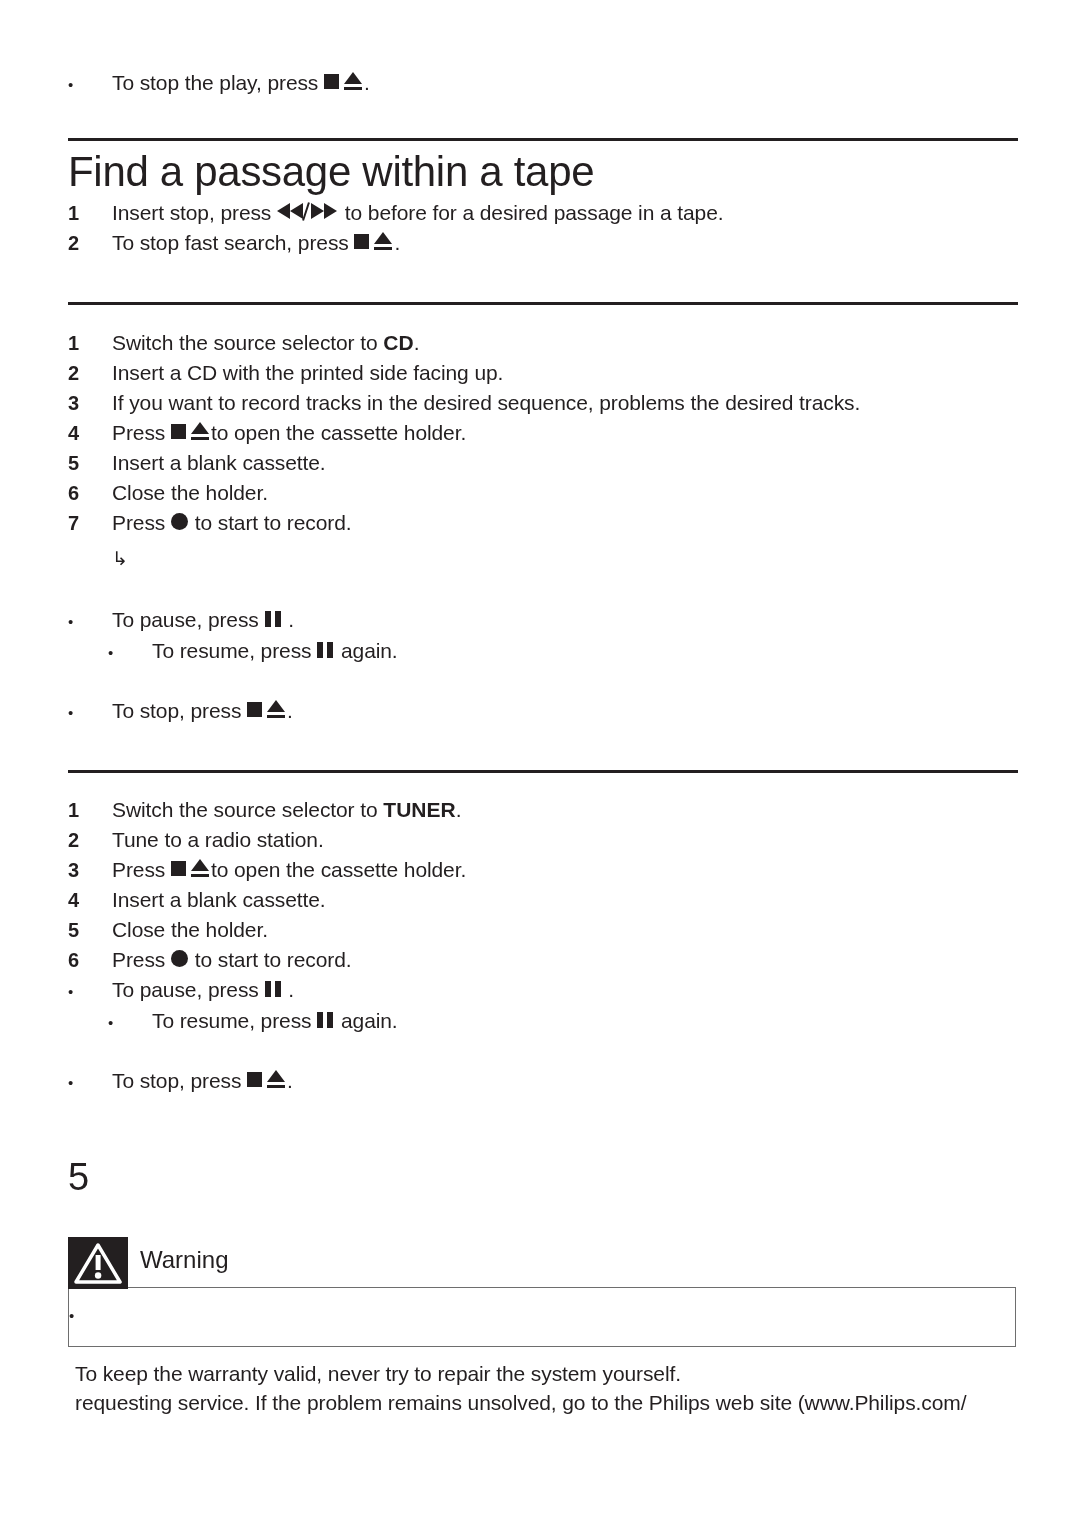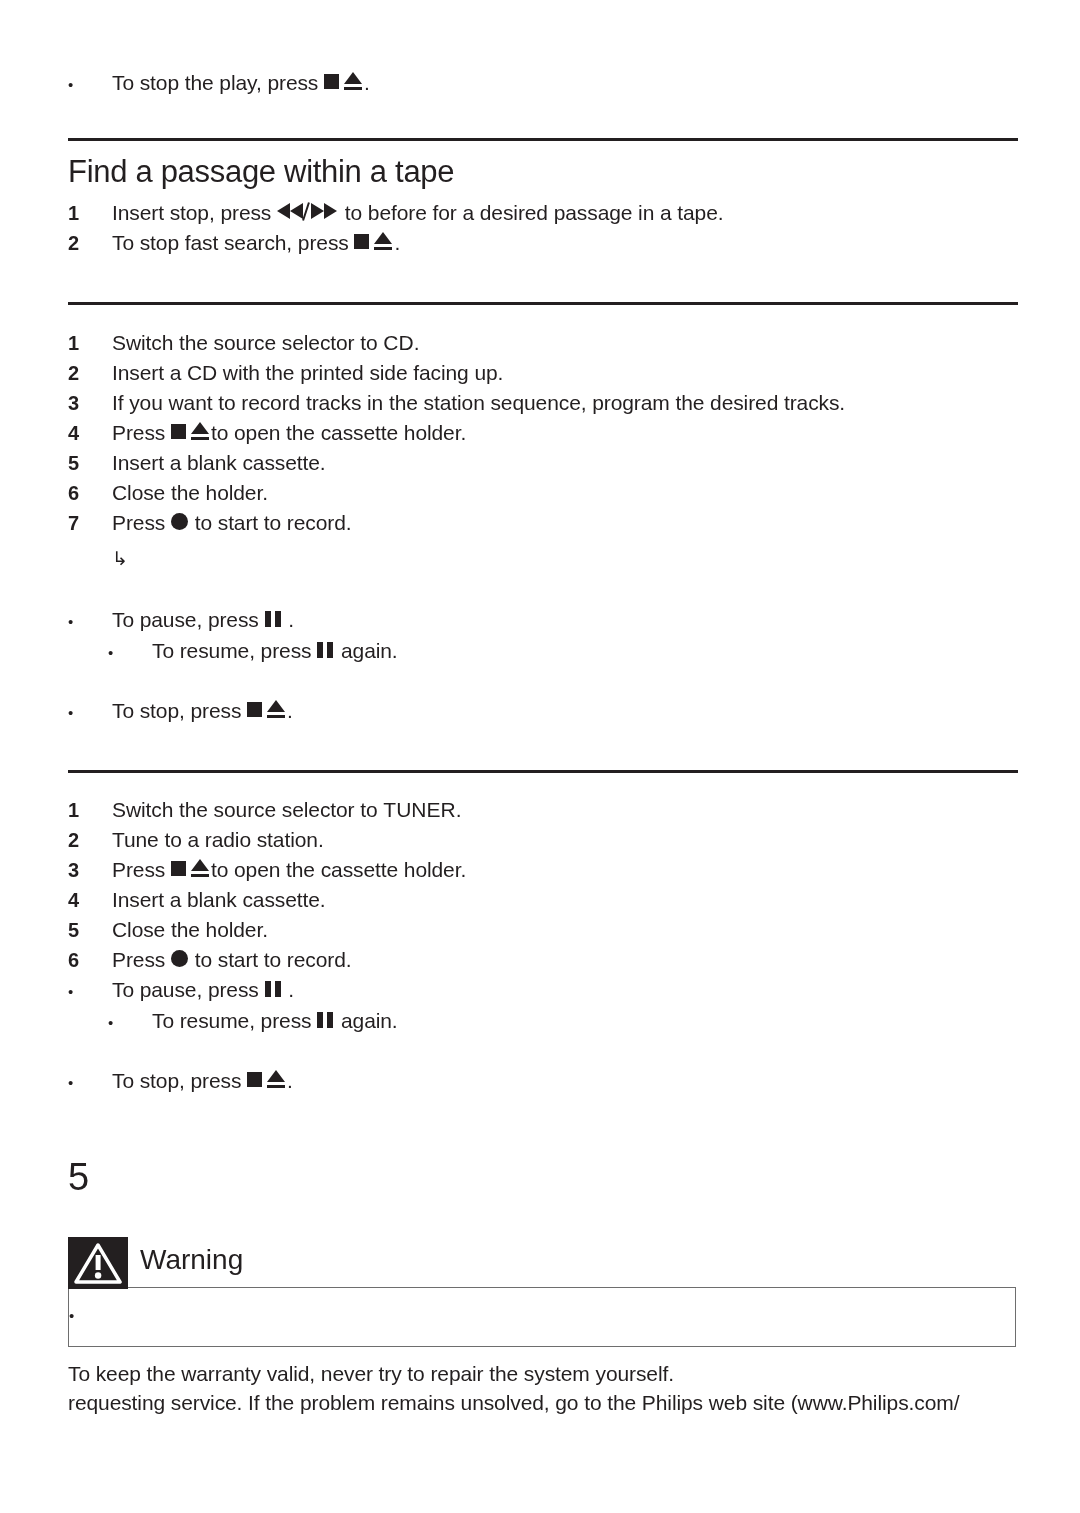--- a/index.html
+++ b/index.html
@@ -20,32 +20,33 @@
     left: 68px;
     top: 0;
     width: 950px;
   }
 
   
   .body-txt {
     font-size: 21px;
     line-height: 29px;
     letter-spacing: -0.1px;
+    margin-left: 7px;
   }
 
   
   .rule {
     height: 3px;
     background: #231f20;
     width: 950px;
   }
 
   
   .sec-head {
-    font-size: 31px;
+    font-size: 42px;
     line-height: 36px;
     font-weight: 400;
     letter-spacing: -0.3px;
     color: #231f20;
     white-space: nowrap;
   }
 
   
   .chapter {
     font-size: 38px;
@@ -101,21 +102,21 @@
     letter-spacing: -0.1px;
     padding-left: 44px;
     white-space: nowrap;
   }
   .result-item .arrow {
     width: 43px;
     flex: 0 0 43px;
     font-size: 19px;
   }
 
-  .bold { font-weight: 400; letter-spacing: 0; margin-top: 10px; }
+  .bold { font-weight: 700; letter-spacing: 0; margin-top: 10px; }
 
   
   .ico {
     display: inline-block;
     vertical-align: baseline;
     position: relative;
   }
 
   
   .ico-stopeject { width: 40px; height: 17px; }
@@ -174,21 +175,21 @@
   .warn-wrap { position: relative; width: 950px; }
   .warn-icon {
     position: absolute; left: 0; top: 0;
     width: 60px; height: 52px;
     background: #231f20;
     z-index: 2;
   }
   .warn-label {
     position: absolute;
     left: 72px; top: 6px;
-    font-size: 28px; line-height: 34px;
+    font-size: 24px; line-height: 34px;
     font-weight: 400; color: #231f20;
     z-index: 3;
   }
   .warn-box {
     position: absolute;
     left: 0; top: 50px;
     width: 948px; height: 60px;
     border: 1px solid #6e6e6e;
     box-sizing: border-box;
   }
@@ -228,21 +229,21 @@
   <div class="num-item">
     <span class="num">1</span>
     <span class="txt"><span>Switch the source selector to</span>&nbsp;<span class="bold">CD</span><span>.</span></span>
   </div>
   <div class="num-item">
     <span class="num">2</span>
     <span class="txt">Insert a CD with the printed side facing up.</span>
   </div>
   <div class="num-item">
     <span class="num">3</span>
-    <span class="txt">If you want to record tracks in the station sequence, program the desired tracks.</span>
+    <span class="txt">If you want to record tracks in the desired sequence, problems the desired tracks.</span>
   </div>
   <div class="num-item">
     <span class="num">4</span>
     <span class="txt"><span>Press</span>&nbsp;<span class="ico ico-stopeject"><span class="sq"></span><span class="tri"></span><span class="bar"></span></span><span>to open the cassette holder.</span></span>
   </div>
   <div class="num-item">
     <span class="num">5</span>
     <span class="txt">Insert a blank cassette.</span>
   </div>
   <div class="num-item">

